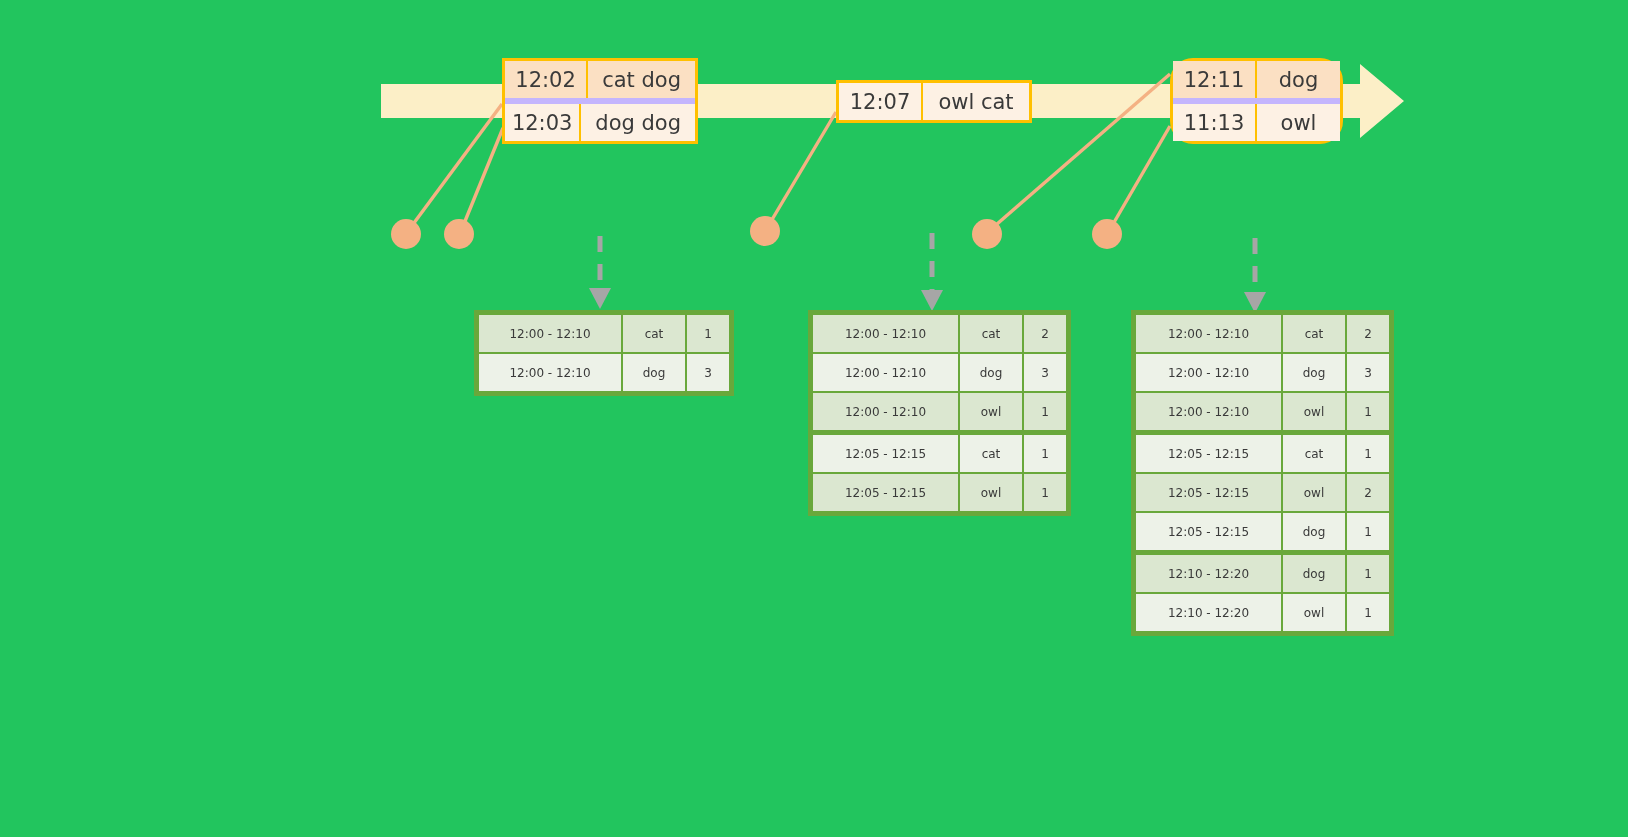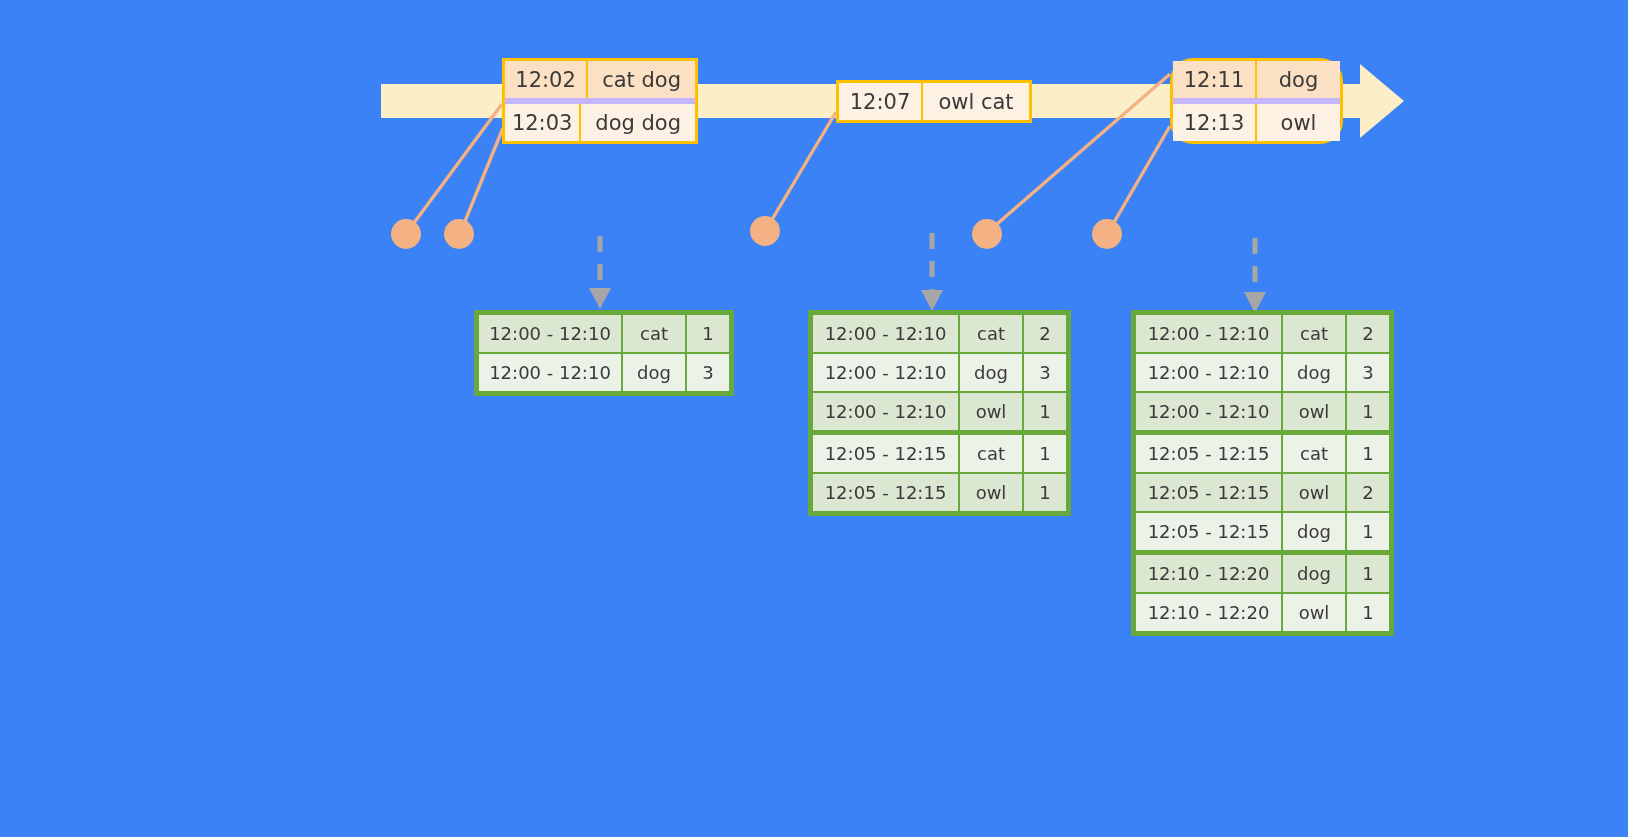--- a/index.html
+++ b/index.html
@@ -1,39 +1,39 @@
 <!DOCTYPE html>
 <html><head>
 <meta charset="utf-8">
 <style>
   html,body{margin:0;padding:0;background:#000;}
   body{width:1628px;height:837px;position:relative;overflow:hidden;
        font-family:"DejaVu Sans","Liberation Sans",sans-serif;}
-  #stage{position:absolute;left:0;top:0;width:1628px;height:837px;background:#3b82f6;}
+  #stage{position:absolute;left:0;top:0;width:1628px;height:837px;background:#22c55e;}
 
   
   #timeline-svg{position:absolute;left:0;top:0;width:1628px;height:320px;pointer-events:none;}
 
   
   .event-box{position:absolute;border:3px solid #FFC000;box-sizing:border-box;
              display:flex;flex-direction:column;}
   .event-row{display:flex;flex:1;}
   .event-row + .event-row{border-top:6px solid #c4b5fd;}
   .ev-time,.ev-words{display:flex;align-items:center;justify-content:center;
                      font-size:21px;color:#3a3a3a;box-sizing:border-box;}
   .ev-time{width:84px;border-right:2px solid #FFC000;}
   .ev-words{flex:1;padding:0 14px;white-space:nowrap;}
   .shade-a .ev-time,.shade-a .ev-words{background:#FBE0C3;}
   .shade-b .ev-time,.shade-b .ev-words{background:#FDF1E4;}
 
   
   .result-table{position:absolute;border:4px solid #69A83B;box-sizing:border-box;
                 display:flex;flex-direction:column;background:#69A83B;}
   .rt-row{display:flex;}
-  .rt-cell{font-size:18px;color:#3a3a3a;display:flex;align-items:center;
+  .rt-cell{font-size:12px;color:#3a3a3a;display:flex;align-items:center;
            justify-content:center;box-sizing:border-box;height:37px;
            margin:1px;}
   .rt-range{justify-content:center;}
   .rt-key{}
   .rt-count{}
   .row-a .rt-cell{background:#DBE7D0;}
   .row-b .rt-cell{background:#EDF2E8;}
   .grp-sep{height:3px;background:#69A83B;}
 </style>
 </head>
@@ -90,21 +90,21 @@
       <div class="ev-words">owl cat</div>
     </div>
   </div>
 
   <div class="event-box" style="left:1170px;top:58px;width:173px;height:86px;border-radius:23px;">
     <div class="event-row shade-a">
       <div class="ev-time">12:11</div>
       <div class="ev-words">dog</div>
     </div>
     <div class="event-row shade-b">
-      <div class="ev-time">12:13</div>
+      <div class="ev-time">11:13</div>
       <div class="ev-words">owl</div>
     </div>
   </div>
 
   <div class="result-table" id="rt1" style="left:474px;top:310px;">
       <div class="rt-row row-a">
         <div class="rt-cell rt-range" style="width: 142px;">12:00 - 12:10</div>
         <div class="rt-cell rt-key" style="width: 62px;">cat</div>
         <div class="rt-cell rt-count" style="width: 42px;">1</div>
       </div>

